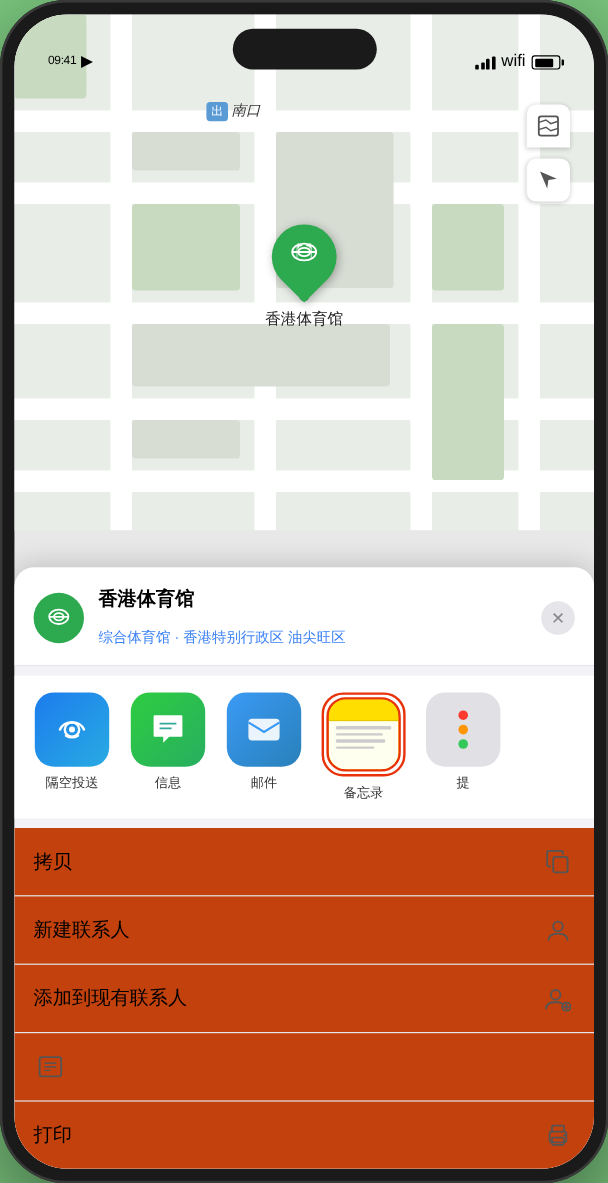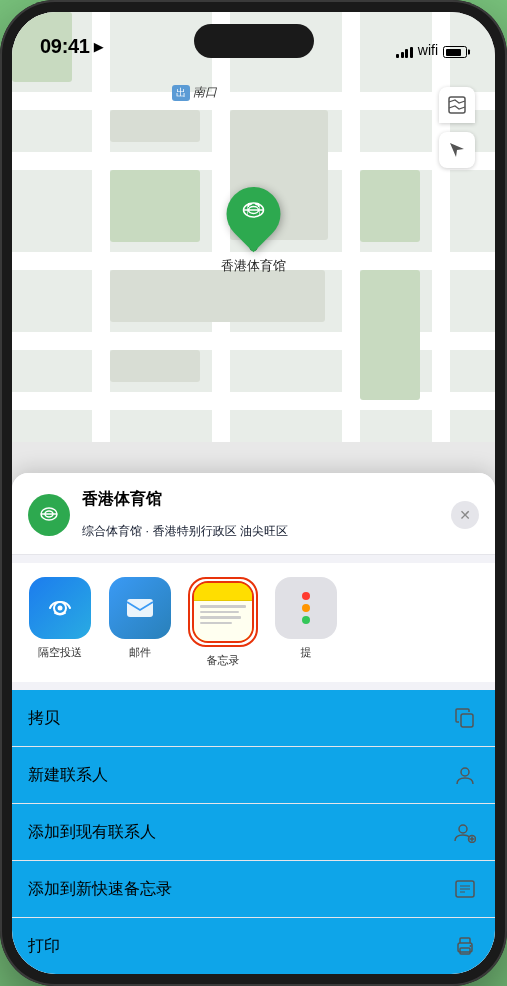--- a/index.html
+++ b/index.html
@@ -55,22 +55,22 @@
       right: 0;
       height: 54px;
       display: flex;
       align-items: flex-end;
       justify-content: space-between;
       padding: 0 28px 8px;
       z-index: 50;
     }
 
     .status-time {
-      font-size: 20px;
-      font-weight: 700;
+      font-size: 10px;
+      font-weight: 400;
       color: #000;
       letter-spacing: -0.3px;
     }
 
     .status-icons {
       display: flex;
       align-items: flex-end;
       gap: 5px;
     }
 
@@ -301,21 +301,21 @@
     }
 
     .venue-name {
       font-size: 16px;
       font-weight: 600;
       color: #000;
     }
 
     .venue-subtitle {
       font-size: 12px;
-      color: #0f172a;
+      color: #3b82f6;
       margin-top: 13px;
     }
 
     .close-btn {
       width: 28px;
       height: 28px;
       background: #e5e5ea;
       border-radius: 50%;
       display: flex;
       align-items: center;
@@ -368,21 +368,21 @@
     }
 
     .share-label {
       font-size: 11px;
       color: #333;
       text-align: center;
     }
 
     
     .action-list {
-      background: #0ea5e9;
+      background: #c2410c;
       margin-top: 8px;
     }
 
     .action-item {
       display: flex;
       align-items: center;
       justify-content: space-between;
       padding: 14px 16px;
       border-bottom: 1px solid #e5e5ea;
       cursor: pointer;
@@ -580,20 +580,30 @@
               <circle cx="16" cy="16" r="6" fill="none" stroke="#fff" stroke-width="2"></circle>
               <path d="M16 10 A10 10 0 0 1 26 16" stroke="#fff" stroke-width="2" fill="none" stroke-linecap="round"></path>
               <path d="M16 10 A10 10 0 0 0 6 16" stroke="#fff" stroke-width="2" fill="none" stroke-linecap="round"></path>
               <path d="M11 21 A10 10 0 0 0 21 21" stroke="#fff" stroke-width="2" fill="none" stroke-linecap="round"></path>
               <circle cx="16" cy="16" r="2.5" fill="#fff"></circle>
             </svg>
           </div>
           <span class="share-label">隔空投送</span>
         </div>
 
+        <div class="share-item">
+          <div class="share-icon message">
+            <svg width="34" height="34" viewBox="0 0 34 34" fill="none">
+              <path d="M5 6 Q5 5 6 5 L28 5 Q29 5 29 6 L29 22 Q29 23 28 23 L18 23 L13 28 L13 23 L6 23 Q5 23 5 22 Z" fill="#fff"></path>
+              <line x1="10" y1="12" x2="24" y2="12" stroke="#3a9" stroke-width="1.5"></line>
+              <line x1="10" y1="16" x2="20" y2="16" stroke="#3a9" stroke-width="1.5"></line>
+            </svg>
+          </div>
+          <span class="share-label">信息</span>
+        </div>
 
         <div class="share-item">
           <div class="share-icon mail">
             <svg width="34" height="34" viewBox="0 0 34 34" fill="none">
               <rect x="4" y="8" width="26" height="18" rx="3" fill="#fff" opacity="0.9"></rect>
               <path d="M4 11 L17 19 L30 11" stroke="#3a9af5" stroke-width="1.8" fill="none"></path>
             </svg>
           </div>
           <span class="share-label">邮件</span>
         </div>
@@ -653,21 +663,20 @@
               <circle cx="9" cy="8" r="4" fill="none" stroke="#555" stroke-width="1.5"></circle>
               <path d="M1 20 Q1 14 9 14 Q13 14 16 16" fill="none" stroke="#555" stroke-width="1.5"></path>
               <circle cx="18" cy="18" r="3.5" fill="none" stroke="#555" stroke-width="1.5"></circle>
               <line x1="18" y1="15.5" x2="18" y2="20.5" stroke="#555" stroke-width="1.5"></line>
               <line x1="15.5" y1="18" x2="20.5" y2="18" stroke="#555" stroke-width="1.5"></line>
             </svg>
           </div>
         </div>
 
         <div class="action-item">
-          <span class="action-label">添加到新快速备忘录</span>
           <div class="action-icon">
             <svg width="22" height="22" viewBox="0 0 22 22" fill="none">
               <rect x="2" y="3" width="18" height="16" rx="2" fill="none" stroke="#555" stroke-width="1.5"></rect>
               <line x1="6" y1="8" x2="16" y2="8" stroke="#555" stroke-width="1.2"></line>
               <line x1="6" y1="11" x2="16" y2="11" stroke="#555" stroke-width="1.2"></line>
               <line x1="6" y1="14" x2="11" y2="14" stroke="#555" stroke-width="1.2"></line>
             </svg>
           </div>
         </div>
 

